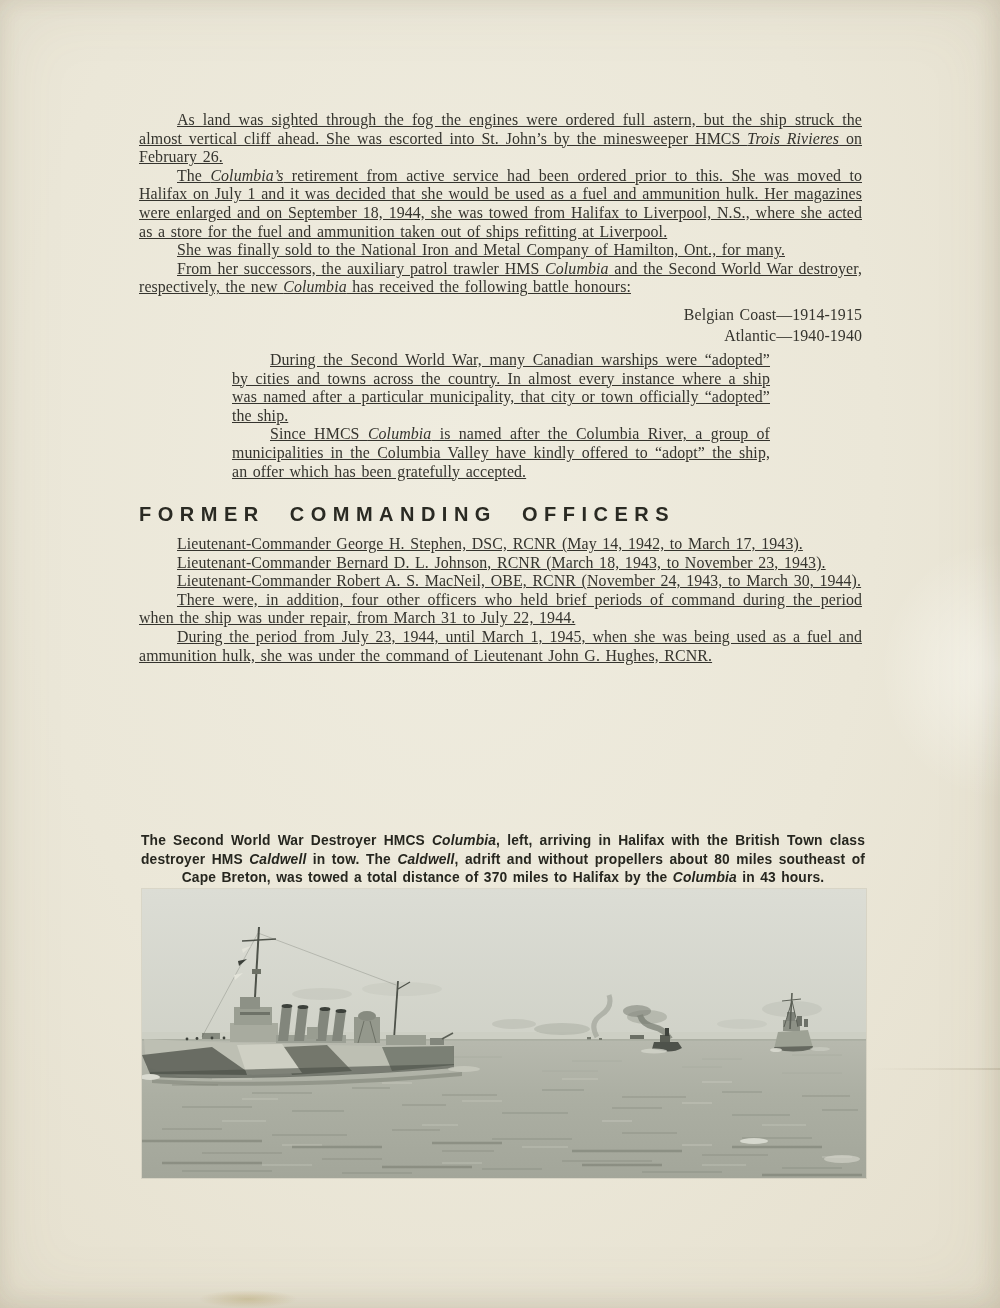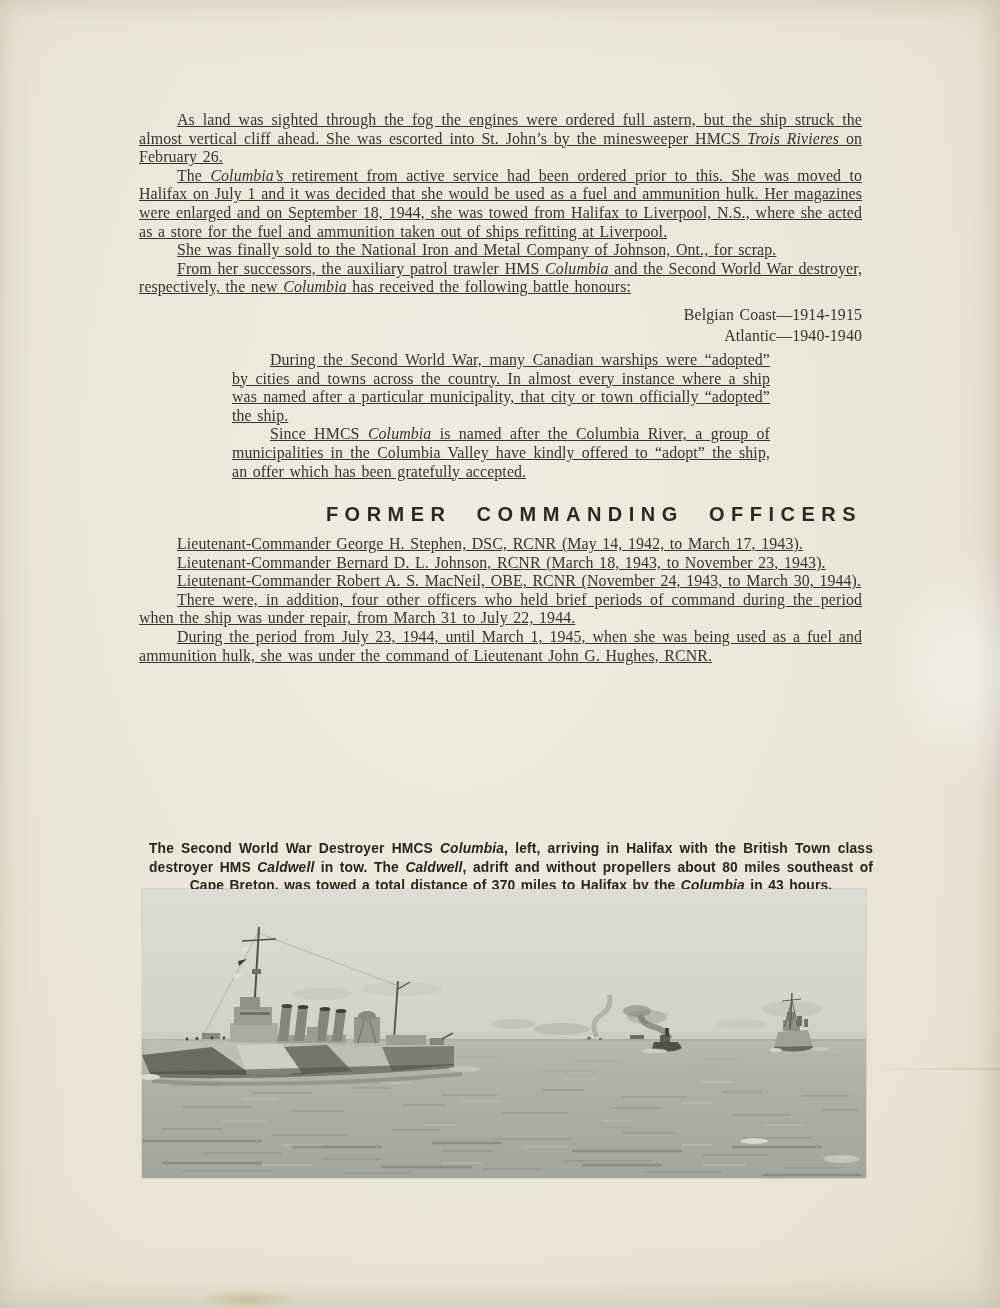--- a/index.html
+++ b/index.html
@@ -29,45 +29,45 @@
   .bp{
     margin:0;font-size:15.9px;line-height:18.6px;text-align:justify;
     word-spacing:1.5px;letter-spacing:.1px;
   }
   .ind{text-indent:38px;text-decoration:underline;}
   .honours{margin:7px 0 5px 146px;}
   .honours .bp{text-align:right;line-height:21px;}
   .adoption{margin:1px 92px 0 93px;}
   .heading{
     font-family:"Liberation Sans",sans-serif;font-weight:700;font-size:20px;
-    letter-spacing:6.5px;word-spacing:13px;text-align:right;color:#2a2a23;
+    letter-spacing:6.5px;word-spacing:13px;text-align:left;color:#2a2a23;
     margin:22px 0 9px 0;
   }
   .caption{
-    position:absolute;left:141px;top:832px;width:724px;margin:8px;
+    position:absolute;left:141px;top:832px;width:724px;margin:0;
     font-family:"Liberation Sans",sans-serif;font-weight:700;font-size:13.8px;
     line-height:18.6px;color:#26261f;text-align:justify;text-align-last:center;
     word-spacing:1.4px;letter-spacing:.15px;
   }
   .photo{
     position:absolute;left:142px;top:889px;width:724px;height:289px;
     box-shadow:0 0 0 1px rgba(90,90,80,.12);
   }
   .photo svg{display:block;width:724px;height:289px;}
   i{font-style:italic;}
 </style>
 </head>
 <body>
 
 <div class="page">
 
   <div class="content">
     <p class="bp ind"><span>As land was sighted through the fog the engines were ordered full astern, but the ship struck the almost vertical cliff ahead. She was escorted into St. John’s by the minesweeper HMCS </span><i>Trois Rivieres</i><span> on February 26.</span></p>
     <p class="bp ind"><span>The </span><i>Columbia’s</i><span> retirement from active service had been ordered prior to this. She was moved to Halifax on July 1 and it was decided that she would be used as a fuel and ammunition hulk. Her magazines were enlarged and on September 18, 1944, she was towed from Halifax to Liverpool, N.S., where she acted as a store for the fuel and ammunition taken out of ships refitting at Liverpool.</span></p>
-    <p class="bp ind"><span>She was finally sold to the National Iron and Metal Company of Johnson, Ont., for scrap.</span></p>
+    <p class="bp ind"><span>She was finally sold to the National Iron and Metal Company of Hamilton, Ont., for many.</span></p>
     <p class="bp ind"><span>From her successors, the auxiliary patrol trawler HMS </span><i>Columbia</i><span> and the Second World War destroyer, respectively, the new </span><i>Columbia</i><span> has received the following battle honours:</span></p>
 
     <div class="honours">
       <p class="bp">Belgian Coast—1914-1915</p>
       <p class="bp">Atlantic—1940-1940</p>
     </div>
 
     <div class="adoption">
       <p class="bp ind"><span>During the Second World War, many Canadian warships were “adopted” by cities and towns across the country. In almost every instance where a ship was named after a particular municipality, that city or town officially “adopted” the ship.</span></p>
       <p class="bp ind"><span>Since HMCS </span><i>Columbia</i><span> is named after the Columbia River, a group of municipalities in the Columbia Valley have kindly offered to “adopt” the ship, an offer which has been gratefully accepted.</span></p>

